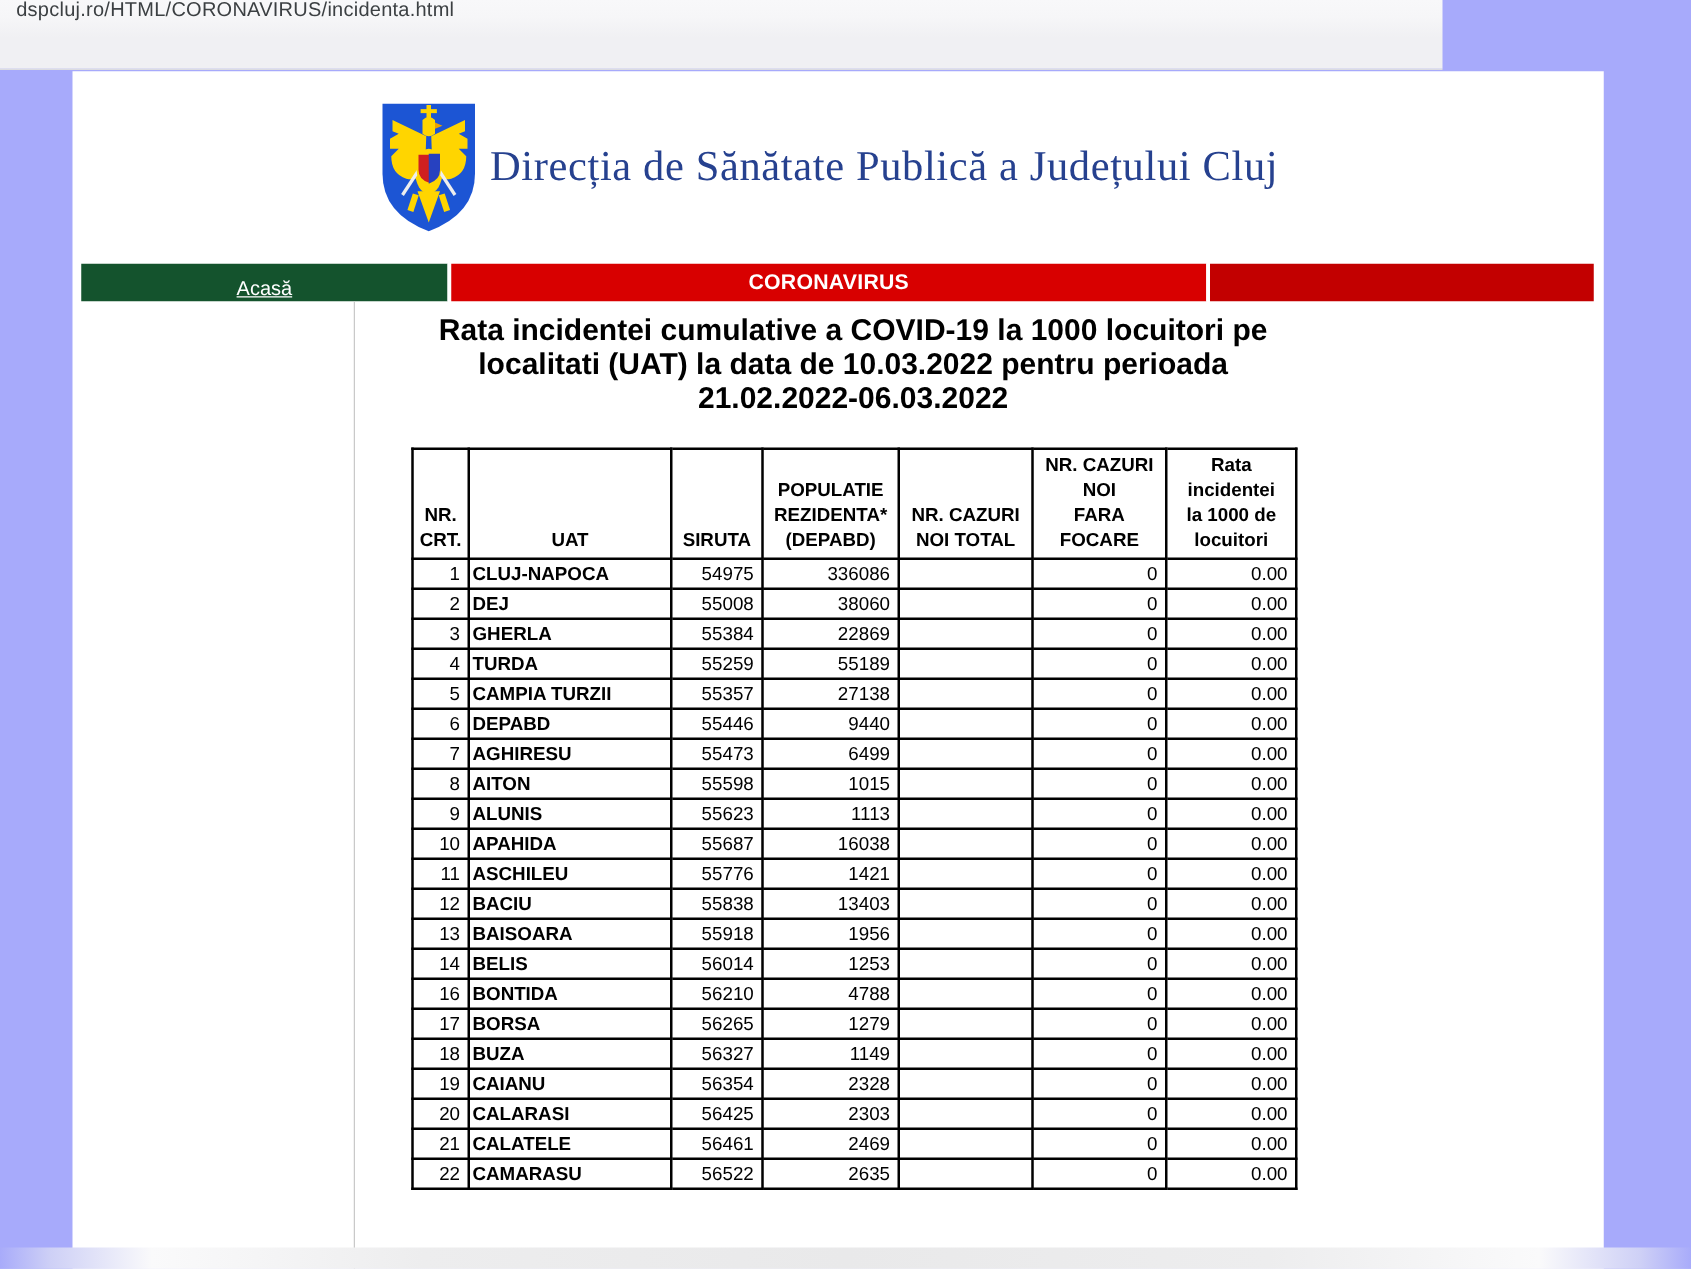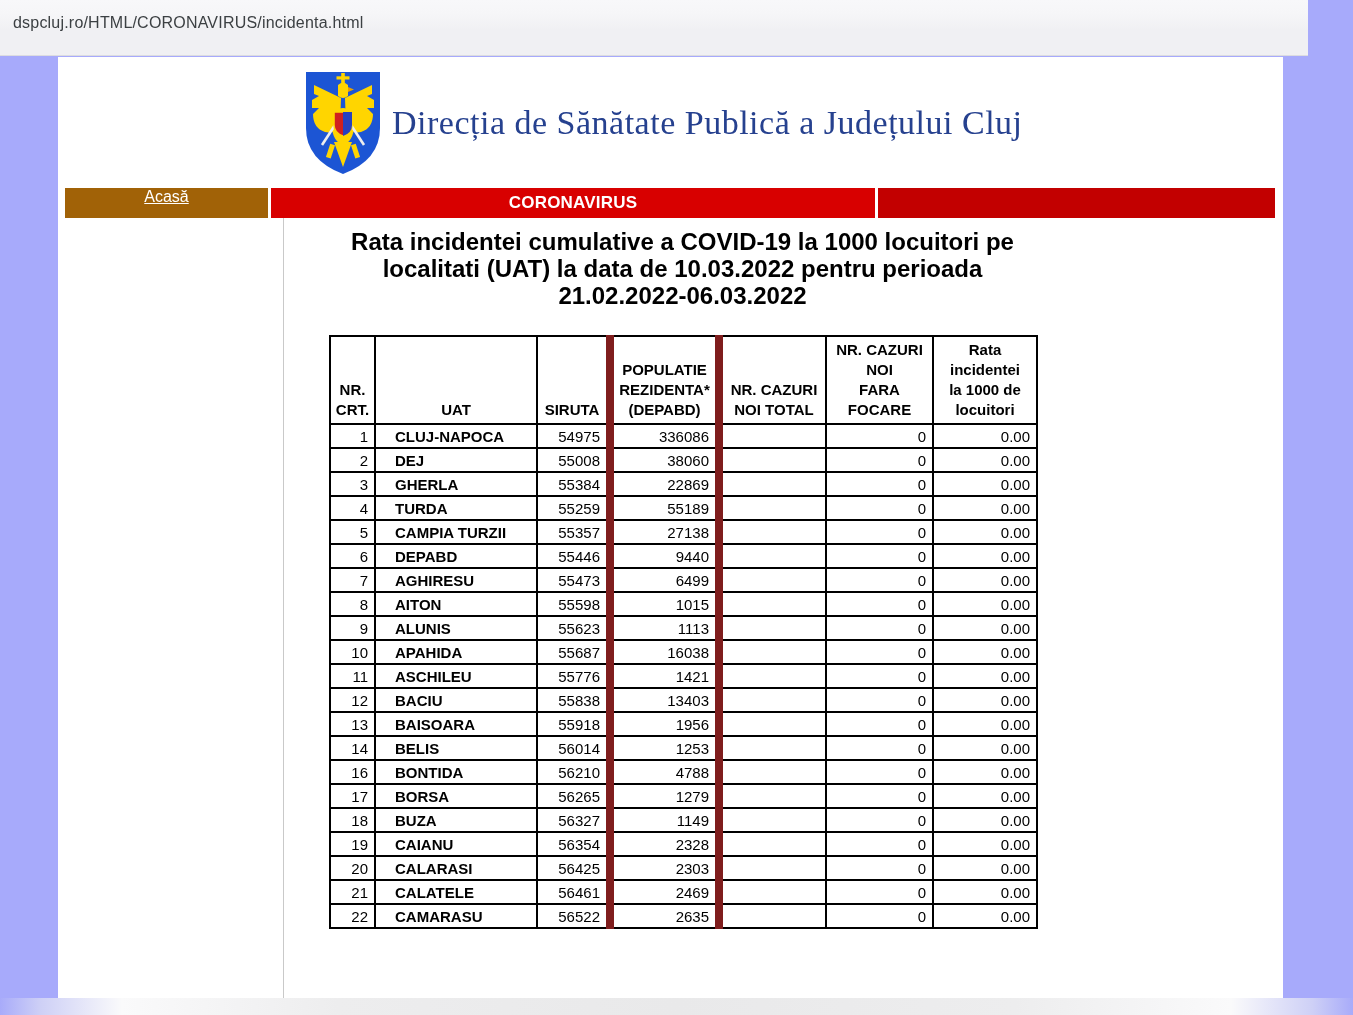--- a/index.html
+++ b/index.html
@@ -4,47 +4,47 @@
 <style>
   html,body { margin:0; padding:0; }
   body {
     width:1353px; height:1015px; position:relative; overflow:hidden;
     background:#a7aafb;
     font-family:"Liberation Sans", sans-serif;
   }
 
   
   .browser-bar {
-    position:absolute; top:0; left:0; width:1308px; height:56px;
+    position:absolute; top:0; left:0; width:1154px; height:56px;
     background:linear-gradient(#f8f8fa 0%, #f6f6f8 25%, #f0f0f3 55%, #f0f0f3 100%);
     border-bottom:1px solid #dcdce0; box-sizing:border-box;
-    display:flex; align-items:center;
+    display:flex; align-items:flex-start;
   }
   .url-text {
     padding:0 0 9px 13px; font-size:16px; color:#3c4043; letter-spacing:0.2px;
     white-space:nowrap;
   }
 
   
   .page {
     position:absolute; top:57px; left:58px; width:1225px; bottom:0;
     background:#ffffff; display:flex; flex-direction:column;
   }
 
-  .site-header { height:131px; flex:none; display:flex; align-items:center; }
+  .site-header { height:154px; flex:none; display:flex; align-items:center; }
   .logo { margin-left:245px; width:80px; height:106px; flex:none; display:block; }
   .site-title {
     margin-left:9px; font-family:"Liberation Serif", serif;
     font-size:34px; color:#26418f; white-space:nowrap; letter-spacing:0.5px;
   }
 
   .navbar { height:30px; flex:none; margin:0 8px 0 7px; display:flex; }
   .nav-home {
-    width:203px; background:#a16207; color:#ffffff; font-size:16px;
-    display:flex; align-items:flex-start; justify-content:center; cursor:pointer;
+    width:293px; background:#14532d; color:#ffffff; font-size:16px;
+    display:flex; align-items:flex-end; justify-content:center; cursor:pointer;
   }
   .nav-home .lbl { text-decoration:underline; }
   .nav-gap { width:3px; background:#ffffff; flex:none; }
   .nav-section {
     width:604px; background:#d80000; color:#ffffff; font-weight:bold; font-size:17px;
     display:flex; align-items:center; justify-content:center; cursor:pointer;
     letter-spacing:0.2px;
   }
   .nav-filler { flex:1; background:#c20000; }
 
@@ -63,24 +63,24 @@
     font-size:15px; color:#000;
   }
   .data-table th, .data-table td {
     border:2px solid #000; box-sizing:border-box; padding:0 6px; overflow:hidden;
   }
   .data-table th {
     font-weight:bold; text-align:center; vertical-align:bottom;
     height:88px; line-height:20px; padding:3px 2px;
   }
   .data-table td { height:24px; white-space:nowrap; }
-  .data-table td.a-left  { text-align:left;  padding-left:19px; }
+  .data-table td.a-left  { text-align:left;  padding-left:2px; }
   .data-table td.a-right { text-align:right; }
   .data-table td.bold { font-weight:bold; }
-  .data-table .thickL { border-left:8px solid #7f1d1d; }
+  .data-table .thickL { border-left:2px solid #7f1d1d; }
 
   
   .bottom-band {
     position:absolute; left:0; right:0; bottom:0; height:17px; z-index:5;
     background:linear-gradient(90deg,
       #a8abfa 0%, #ced0f6 3%, #fafafb 9%, #ededee 25%,
       #e9e9ea 50%, #ededee 75%, #fafafb 91%, #ced0f6 97%, #a8abfa 100%);
   }
 </style>
 </head>

